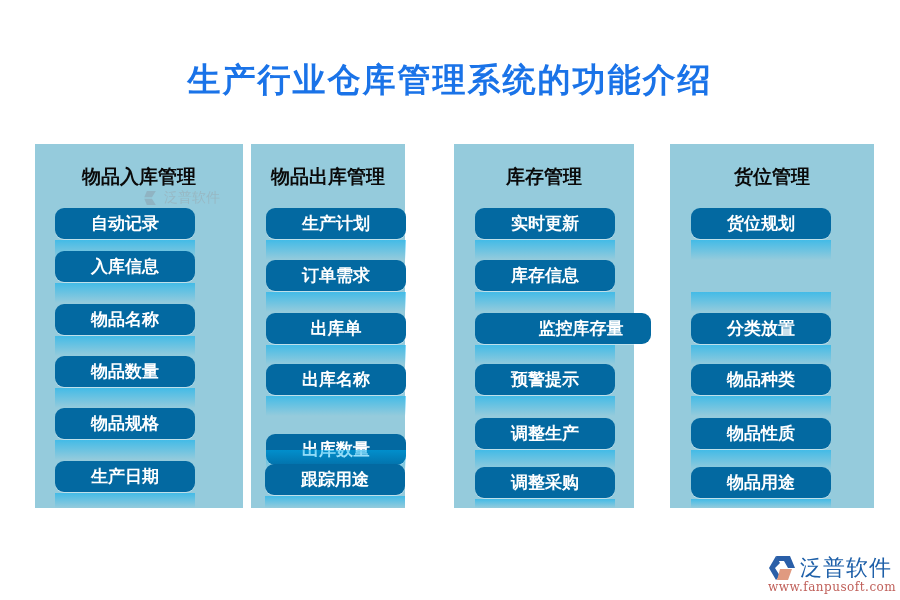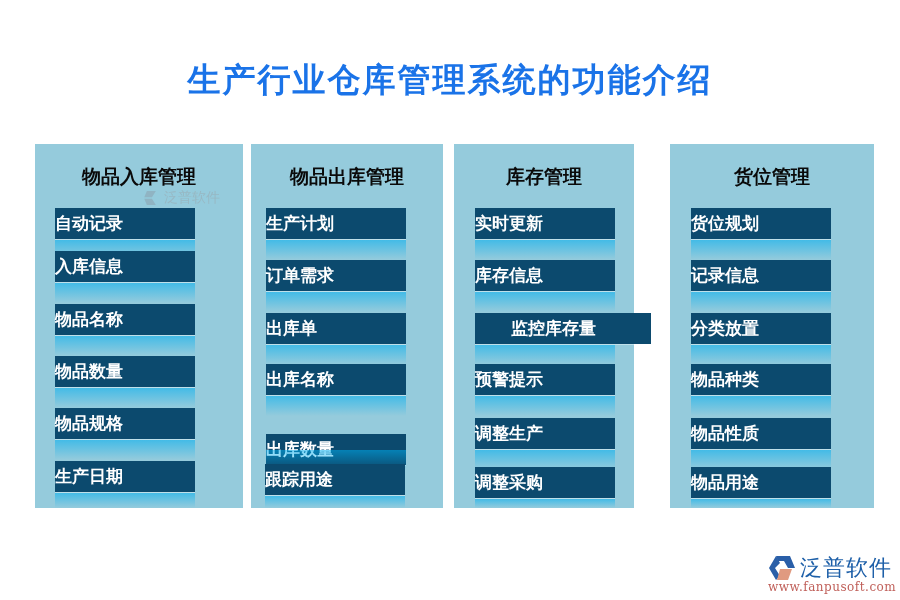--- a/index.html
+++ b/index.html
@@ -15,24 +15,25 @@
   .panel {
     position:absolute; top:144px; height:364px;
     background:#95cbdc;
   }
   .panel-title {
     position:absolute; left:0; right:0; top:20px; text-align:center;
     font-size:19px; font-weight:bold; color:#0a0a0a;
   }
   .btn {
     position:absolute; width:140px; height:31px;
-    background:#0c4a6e; color:#ffffff;
-    font-size:17px; font-weight:bold; text-align:left; line-height:31px;
+    background:#0369a1; color:#ffffff;
+    font-size:17px; font-weight:bold; text-align:center; line-height:31px;
     box-shadow:0 1px 0 rgba(255,255,255,0.4);
     cursor:pointer;
+    border-radius:9px;
   }
   .reflect {
     position:absolute; width:140px; height:20px;
     background:linear-gradient(to bottom, rgba(0,174,239,0.55), rgba(149,203,220,0));
   }
   .watermark {
     position:absolute; left:143px; top:187px; height:22px;
     display:flex; align-items:center; opacity:0.45;
   }
   .watermark .wm-text { font-size:14px; color:#9aa3a8; margin-left:3px; }
@@ -60,21 +61,21 @@
   <div class="btn" style="left:20px;top:160px;">物品名称</div>
   <div class="reflect" style="left:20px;top:192px;"></div>
   <div class="btn" style="left:20px;top:212px;">物品数量</div>
   <div class="reflect" style="left:20px;top:244px;"></div>
   <div class="btn" style="left:20px;top:264px;">物品规格</div>
   <div class="reflect" style="left:20px;top:296px;"></div>
   <div class="btn" style="left:20px;top:317px;">生产日期</div>
   <div class="reflect" style="left:20px;top:349px;height:15px;"></div>
 </div>
 
-<div class="panel" style="left:251px;width:192px;">
+<div class="panel" style="left:251px;width:154px;">
   <div class="panel-title">物品出库管理</div>
   <div class="btn" style="left:15px;top:64px;">生产计划</div>
   <div class="reflect" style="left:15px;top:96px;"></div>
   <div class="btn" style="left:15px;top:116px;">订单需求</div>
   <div class="reflect" style="left:15px;top:148px;"></div>
   <div class="btn" style="left:15px;top:169px;">出库单</div>
   <div class="reflect" style="left:15px;top:201px;"></div>
   <div class="btn" style="left:15px;top:220px;">出库名称</div>
   <div class="reflect" style="left:15px;top:252px;"></div>
   <div class="btn" style="left:15px;top:274px;margin-top:16px;">出库数量</div>
@@ -96,21 +97,20 @@
   <div class="btn" style="left:21px;top:274px;">调整生产</div>
   <div class="reflect" style="left:21px;top:306px;"></div>
   <div class="btn" style="left:21px;top:323px;">调整采购</div>
   <div class="reflect" style="left:21px;top:355px;height:9px;"></div>
 </div>
 
 <div class="panel" style="left:670px;width:204px;">
   <div class="panel-title">货位管理</div>
   <div class="btn" style="left:21px;top:64px;">货位规划</div>
   <div class="reflect" style="left:21px;top:96px;"></div>
-  <div class="btn" style="left:21px;top:116px;">记录信息</div>
   <div class="reflect" style="left:21px;top:148px;"></div>
   <div class="btn" style="left:21px;top:169px;">分类放置</div>
   <div class="reflect" style="left:21px;top:201px;"></div>
   <div class="btn" style="left:21px;top:220px;">物品种类</div>
   <div class="reflect" style="left:21px;top:252px;"></div>
   <div class="btn" style="left:21px;top:274px;">物品性质</div>
   <div class="reflect" style="left:21px;top:306px;"></div>
   <div class="btn" style="left:21px;top:323px;">物品用途</div>
   <div class="reflect" style="left:21px;top:355px;height:9px;"></div>
 </div>

